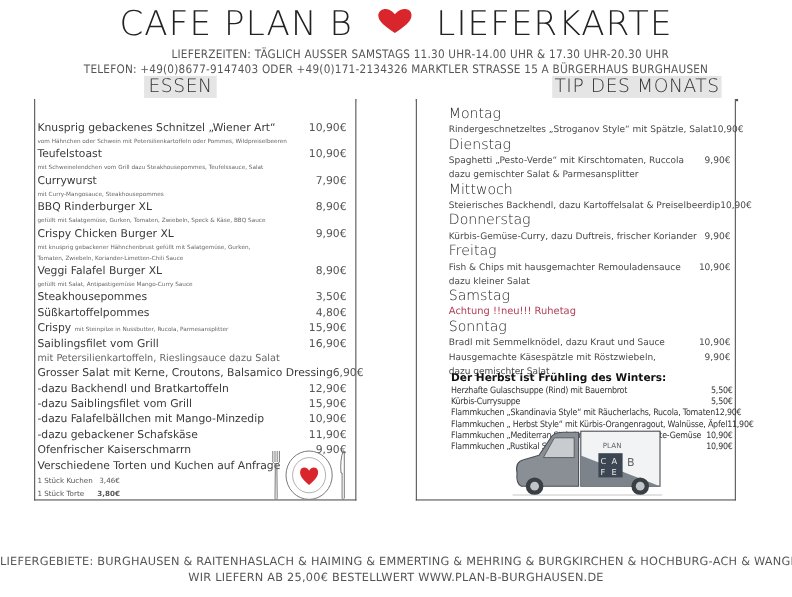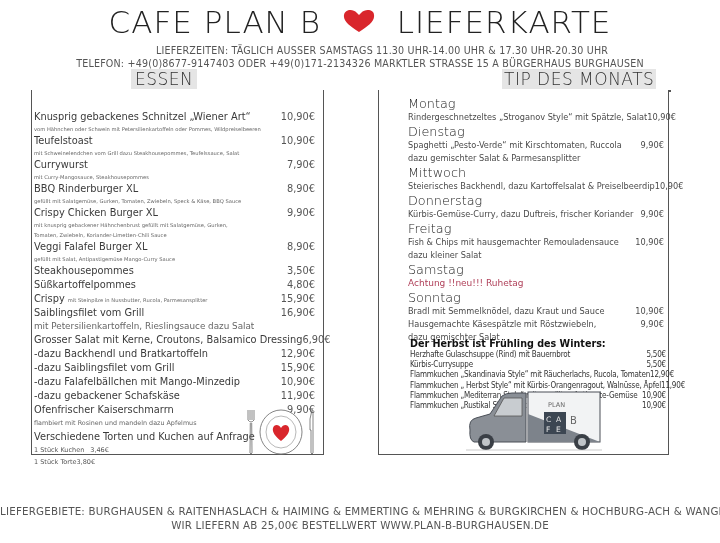--- a/index.html
+++ b/index.html
@@ -161,26 +161,25 @@
         <span class="price">10,90€</span>
       </div>
     <div class="row main">
         <span class="name">-dazu gebackener Schafskäse</span>
         <span class="price">11,90€</span>
       </div>
     <div class="row main">
         <span class="name">Ofenfrischer Kaiserschmarrn</span>
         <span class="price">9,90€</span>
       </div>
-    <div class="note big" style="font-size:6.4px;">flambiert mit Rosinen und mandeln dazu Apfelmus</div>
     <div class="row main">
         <span class="name">Verschiedene Torten und Kuchen auf Anfrage</span>
       </div>
     <div class="cake"><span>1 Stück Kuchen</span><span class="p">3,46€</span></div>
-    <div class="cake"><span>1 Stück Torte</span><span class="p" style="margin-left:0;">3,80€</span></div>
+    <div class="cake"><span>1 Stück Torte</span><span class="p" style="margin-left:12px;font-weight:bold;">3,80€</span></div>
   </div>
 
   <div class="plate">
     <svg width="78" height="48" viewBox="0 0 78 48">
 
       <g stroke="#666" stroke-width="0.8" fill="none">
         <path d="M6 2 L6 12 M8 2 L8 12 M10 2 L10 12 M12 2 L12 12"></path>
         <path d="M6 12 Q9 16 12 12"></path>
         <path d="M8.3 15 L8 45 Q9 47 10 45 L9.7 15"></path>
       </g>

